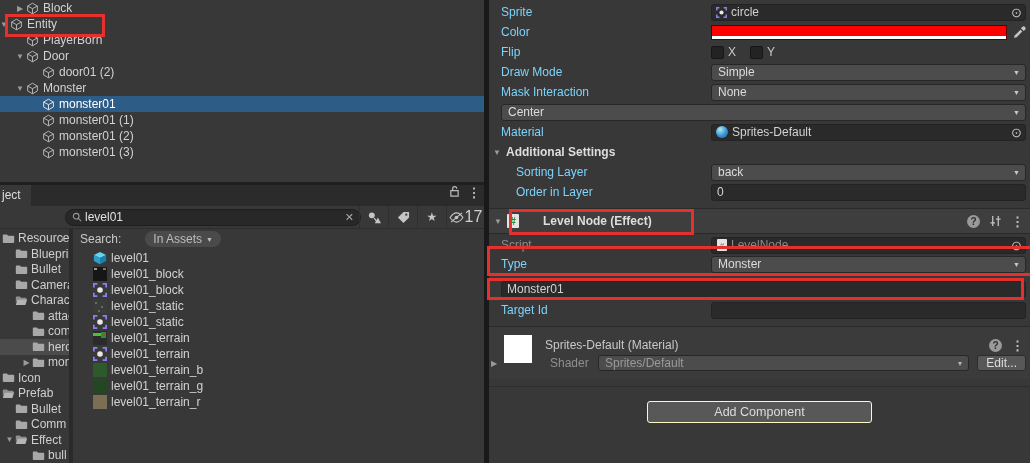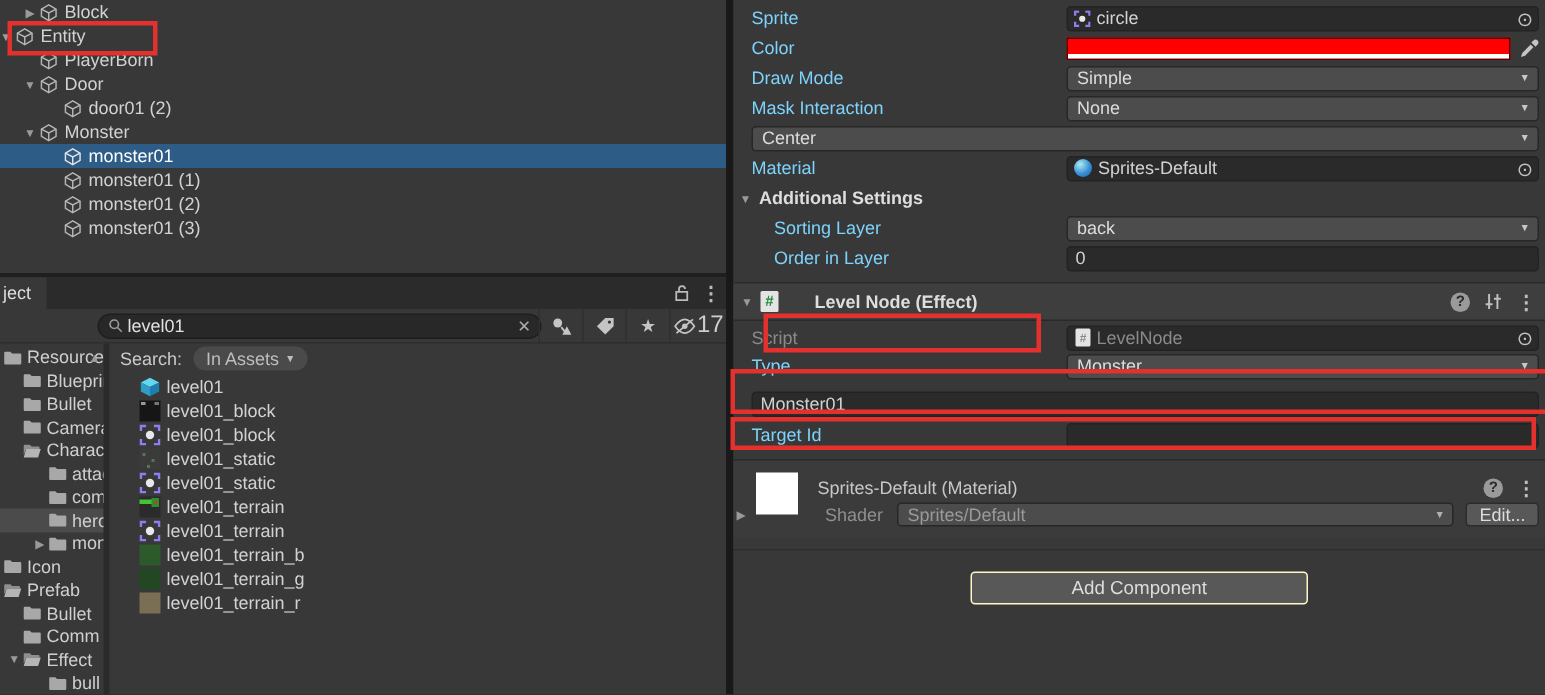--- a/index.html
+++ b/index.html
@@ -20,21 +20,21 @@
   .d0 { padding-left:0; } .d0 .arr { margin-left:-2px; }
   .d1 { padding-left:14px; }
   .d2 { padding-left:30px; }
   .noarr { width:12px; flex:none; }
   .cube { flex:none; margin-right:4px; }
   .hlabel { font-size:12px; }
 
   
   .hdivider { height:3px; background:#1f1f1f; }
   .project { flex:1; display:flex; flex-direction:column; background:#383838; position:relative; }
-  .tabbar { height:21px; background:#2b2b2b; display:flex; align-items:center; }
+  .tabbar { height:21px; background:#2b2b2b; display:flex; align-items:flex-start; }
   .tab { height:21px; background:#383838; color:#dedede; padding:0 10px 0 2px; display:flex; align-items:center; font-size:12px; }
   .tabbar-spacer { flex:1; }
   .tabbar .ticon { width:20px; display:flex; justify-content:center; align-items:center; color:#bbb; }
   .ptoolbar { height:23px; background:#383838; border-bottom:1px solid #2d2d2d; position:relative; display:flex; }
   .searchbox { position:absolute; left:65px; top:3px; width:296px; height:17px; background:#282828;
                border:1px solid #1e1e1e; border-radius:9px; display:flex; align-items:center; padding:0 6px; }
   .searchbox .sq { margin-right:3px; }
   .searchinput { background:transparent; border:none; outline:none; color:#e0e0e0; font-size:12px;
                  font-family:"Liberation Sans", sans-serif; flex:1; }
   .searchclear { color:#aaa; font-size:11px; cursor:default; }
@@ -45,21 +45,21 @@
   .pbody { flex:1; display:flex; overflow:hidden; }
   .ptree { width:73px; border-right:4px solid #2a2a2a; overflow:hidden; padding-top:2px; position:relative; }
   .trow { height:15.5px; display:flex; align-items:center; white-space:nowrap; font-size:12px; color:#cfcfcf; }
   .trow.hl { background:#4b4b4b; }
   .t0 { padding-left:2px; } .t1 { padding-left:15px; } .t2 { padding-left:32px; }
   .trow .arr { width:11px; margin-left:-11px; }
   .trow .folder { flex:none; margin-right:3px; }
   .scrollup { position:absolute; right:2px; top:5px; font-size:8px; color:#9a9a9a; }
   .presults { flex:1; overflow:hidden; }
   .searchhdr { height:21px; display:flex; align-items:center; padding-left:7px; color:#cacaca; }
-  .scopechip { margin-left:8px; background:#4a4a4a; border-radius:9px; height:16px; padding:0 8px; display:flex; align-items:center; color:#bdbdbd; font-size:12px; }
+  .scopechip { margin-left:24px; background:#4a4a4a; border-radius:9px; height:16px; padding:0 8px; display:flex; align-items:center; color:#bdbdbd; font-size:12px; }
   .scopechip .dn { font-size:7px; margin-left:4px; color:#bdbdbd; }
   .rrow { height:16px; display:flex; align-items:center; padding-left:20px; white-space:nowrap; }
   .thumb { width:14px; height:14px; flex:none; margin-right:4px; position:relative; }
   .rlabel { font-size:12px; color:#d2d2d2; }
   .thumb.dark { background:#161616; }
   .thumb.dark i { position:absolute; width:3px; height:2px; background:#9a9a9a; top:1px; }
   .thumb.dark i.l { left:1px; } .thumb.dark i.r { right:1px; background:#777; }
   .thumb.faint { background:#3b3b3b; }
   .thumb.faint i { position:absolute; width:2px; height:2px; background:#4f7a4f; }
   .thumb.terrain { background:#2b2b2b; }
@@ -573,20 +573,29 @@
             </span>
           <span>
               <svg width="13" height="13" viewBox="0 0 14 14">
                 <path d="M1 13l1-3 6-6 2 2-6 6z" fill="#c5c5c5"></path>
                 <path d="M8.5 2.5 10 1c.8-.8 2.2-.8 3 0 .8.8.8 2.2 0 3l-1.5 1.5z" fill="#c5c5c5"></path>
               </svg>
             </span>
         </span>
       </div>
 
+      <div class="irow">
+        <span class="ilabel">Flip</span>
+        <span class="ival">
+          <span class="cbx"></span>
+          <span class="flip-lbl">X</span>
+          <span class="cbx"></span>
+          <span class="flip-lbl">Y</span>
+        </span>
+      </div>
 
       <div class="irow">
         <span class="ilabel">Draw Mode</span>
         <span class="ival">
           <span class="dropdown">
             <span>Simple</span>
             <span class="dn">▼</span>
           </span>
         </span>
       </div>

